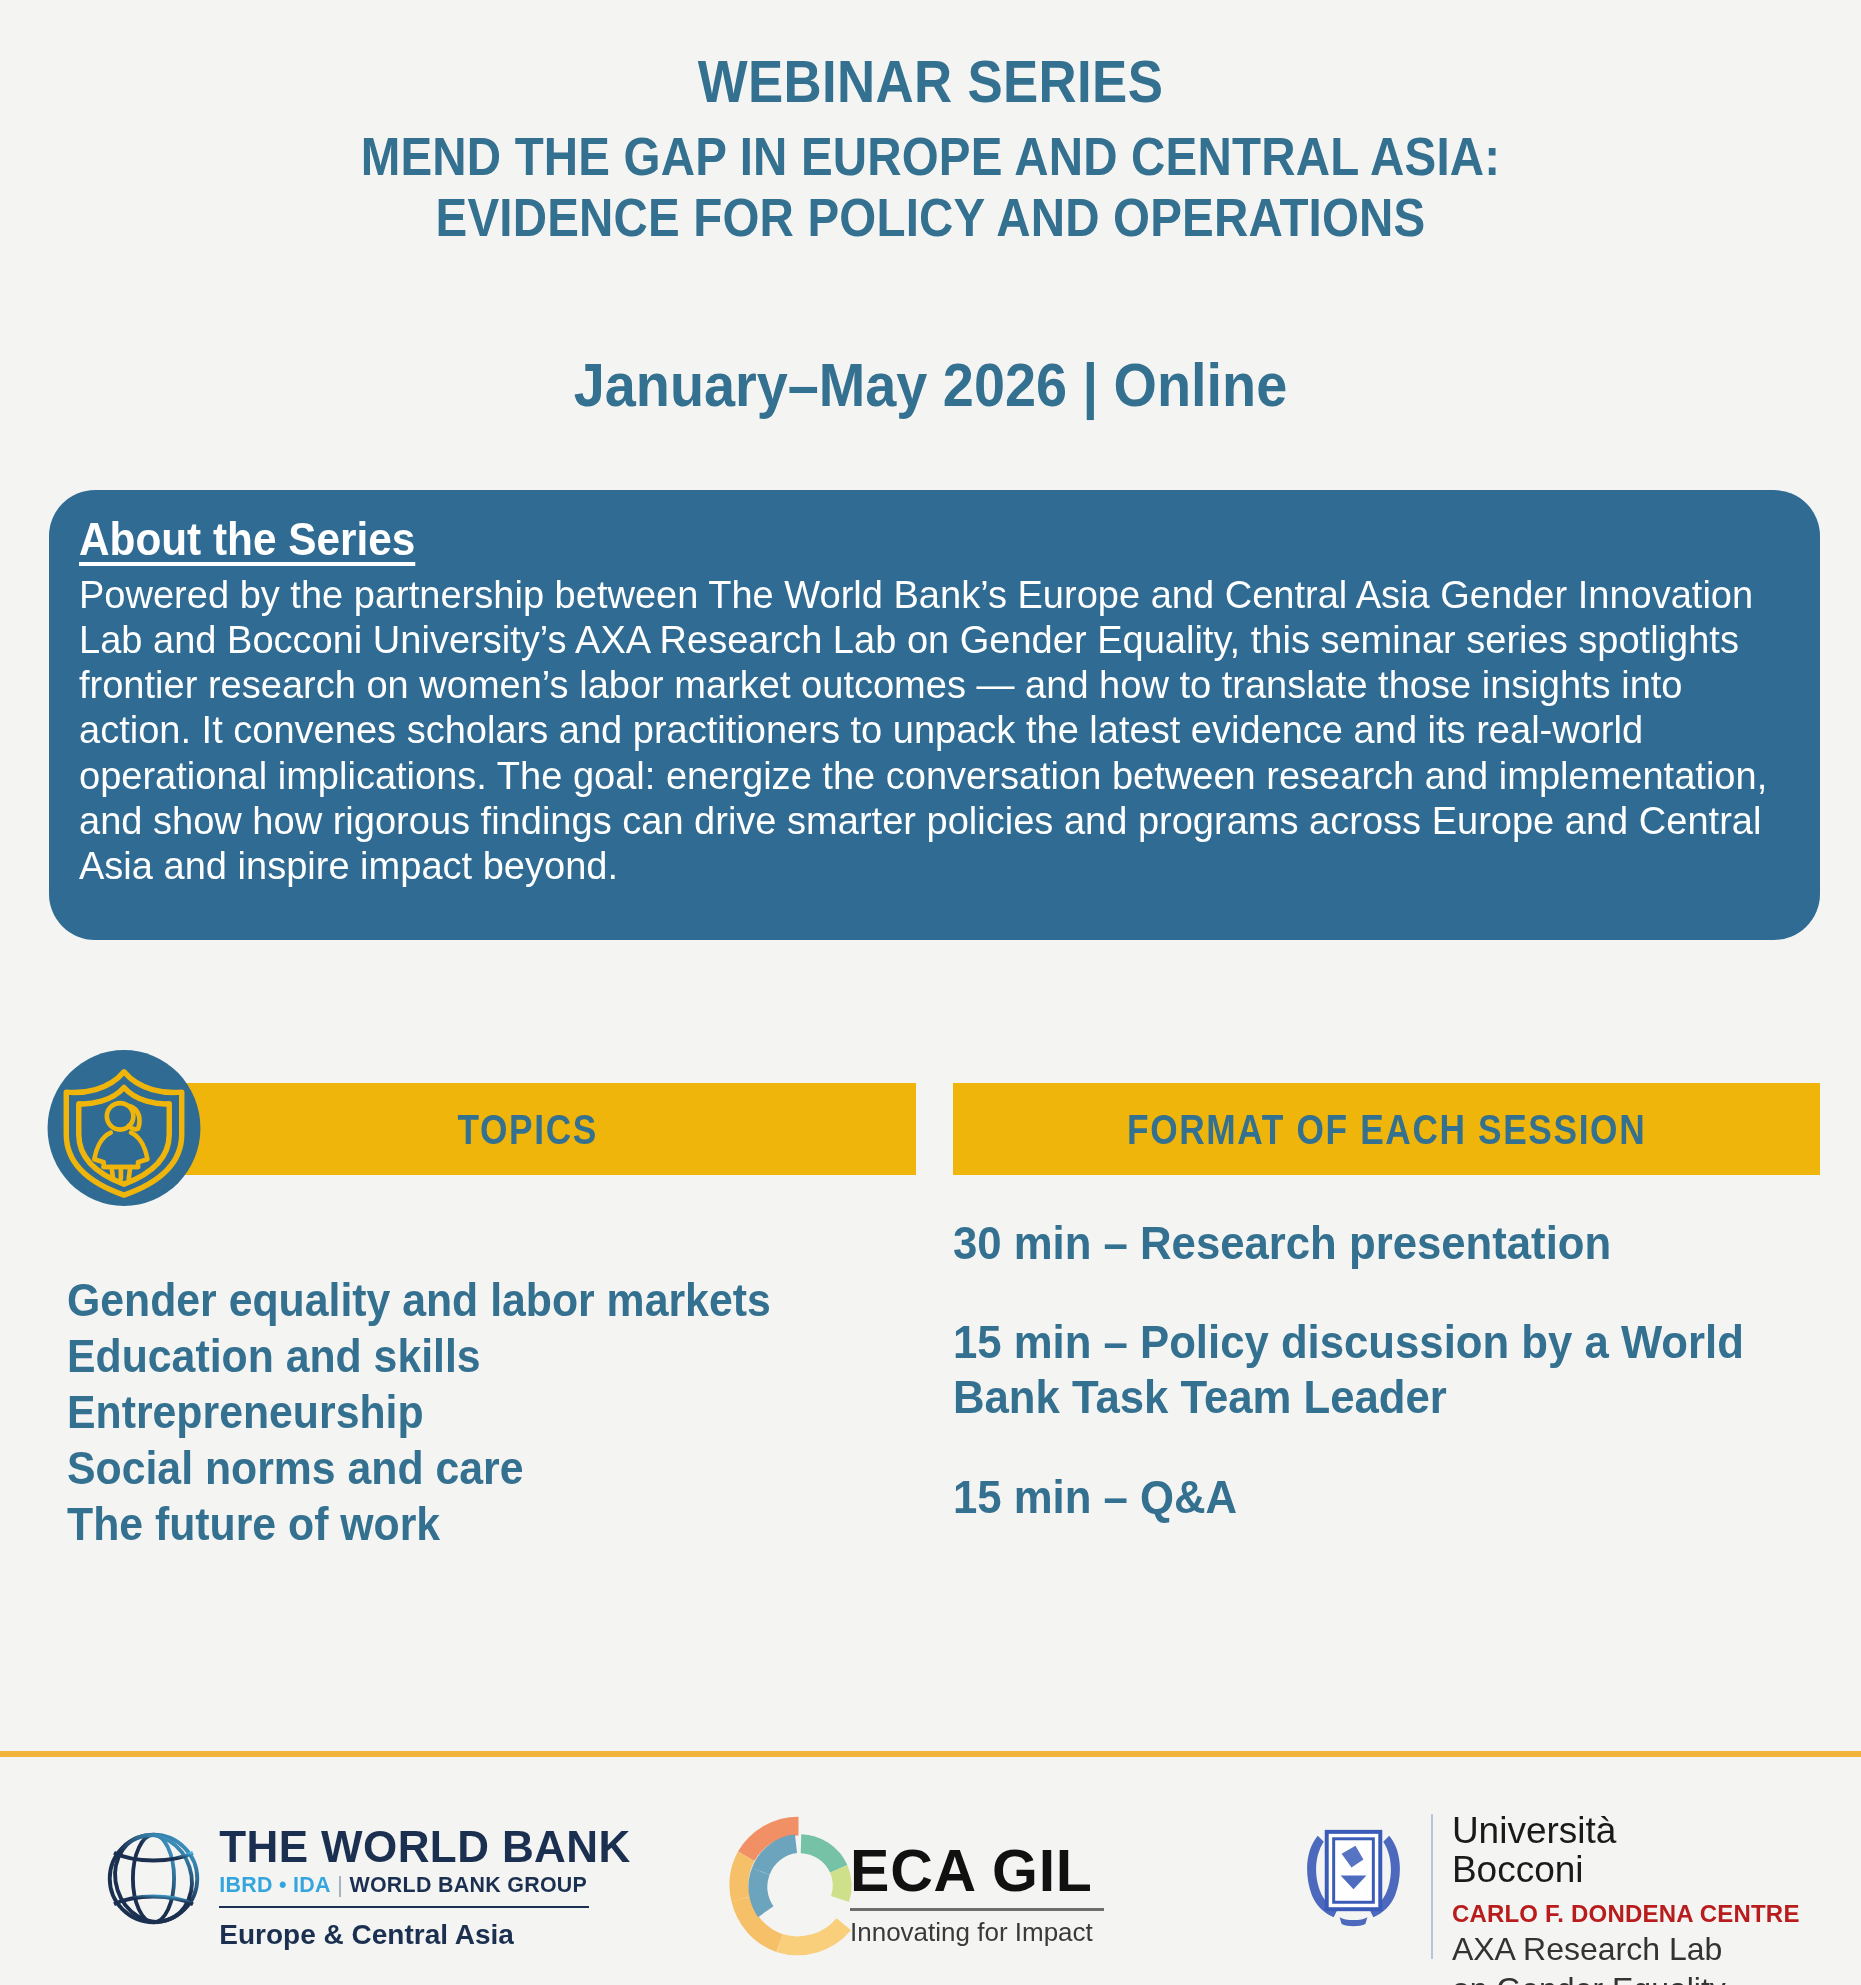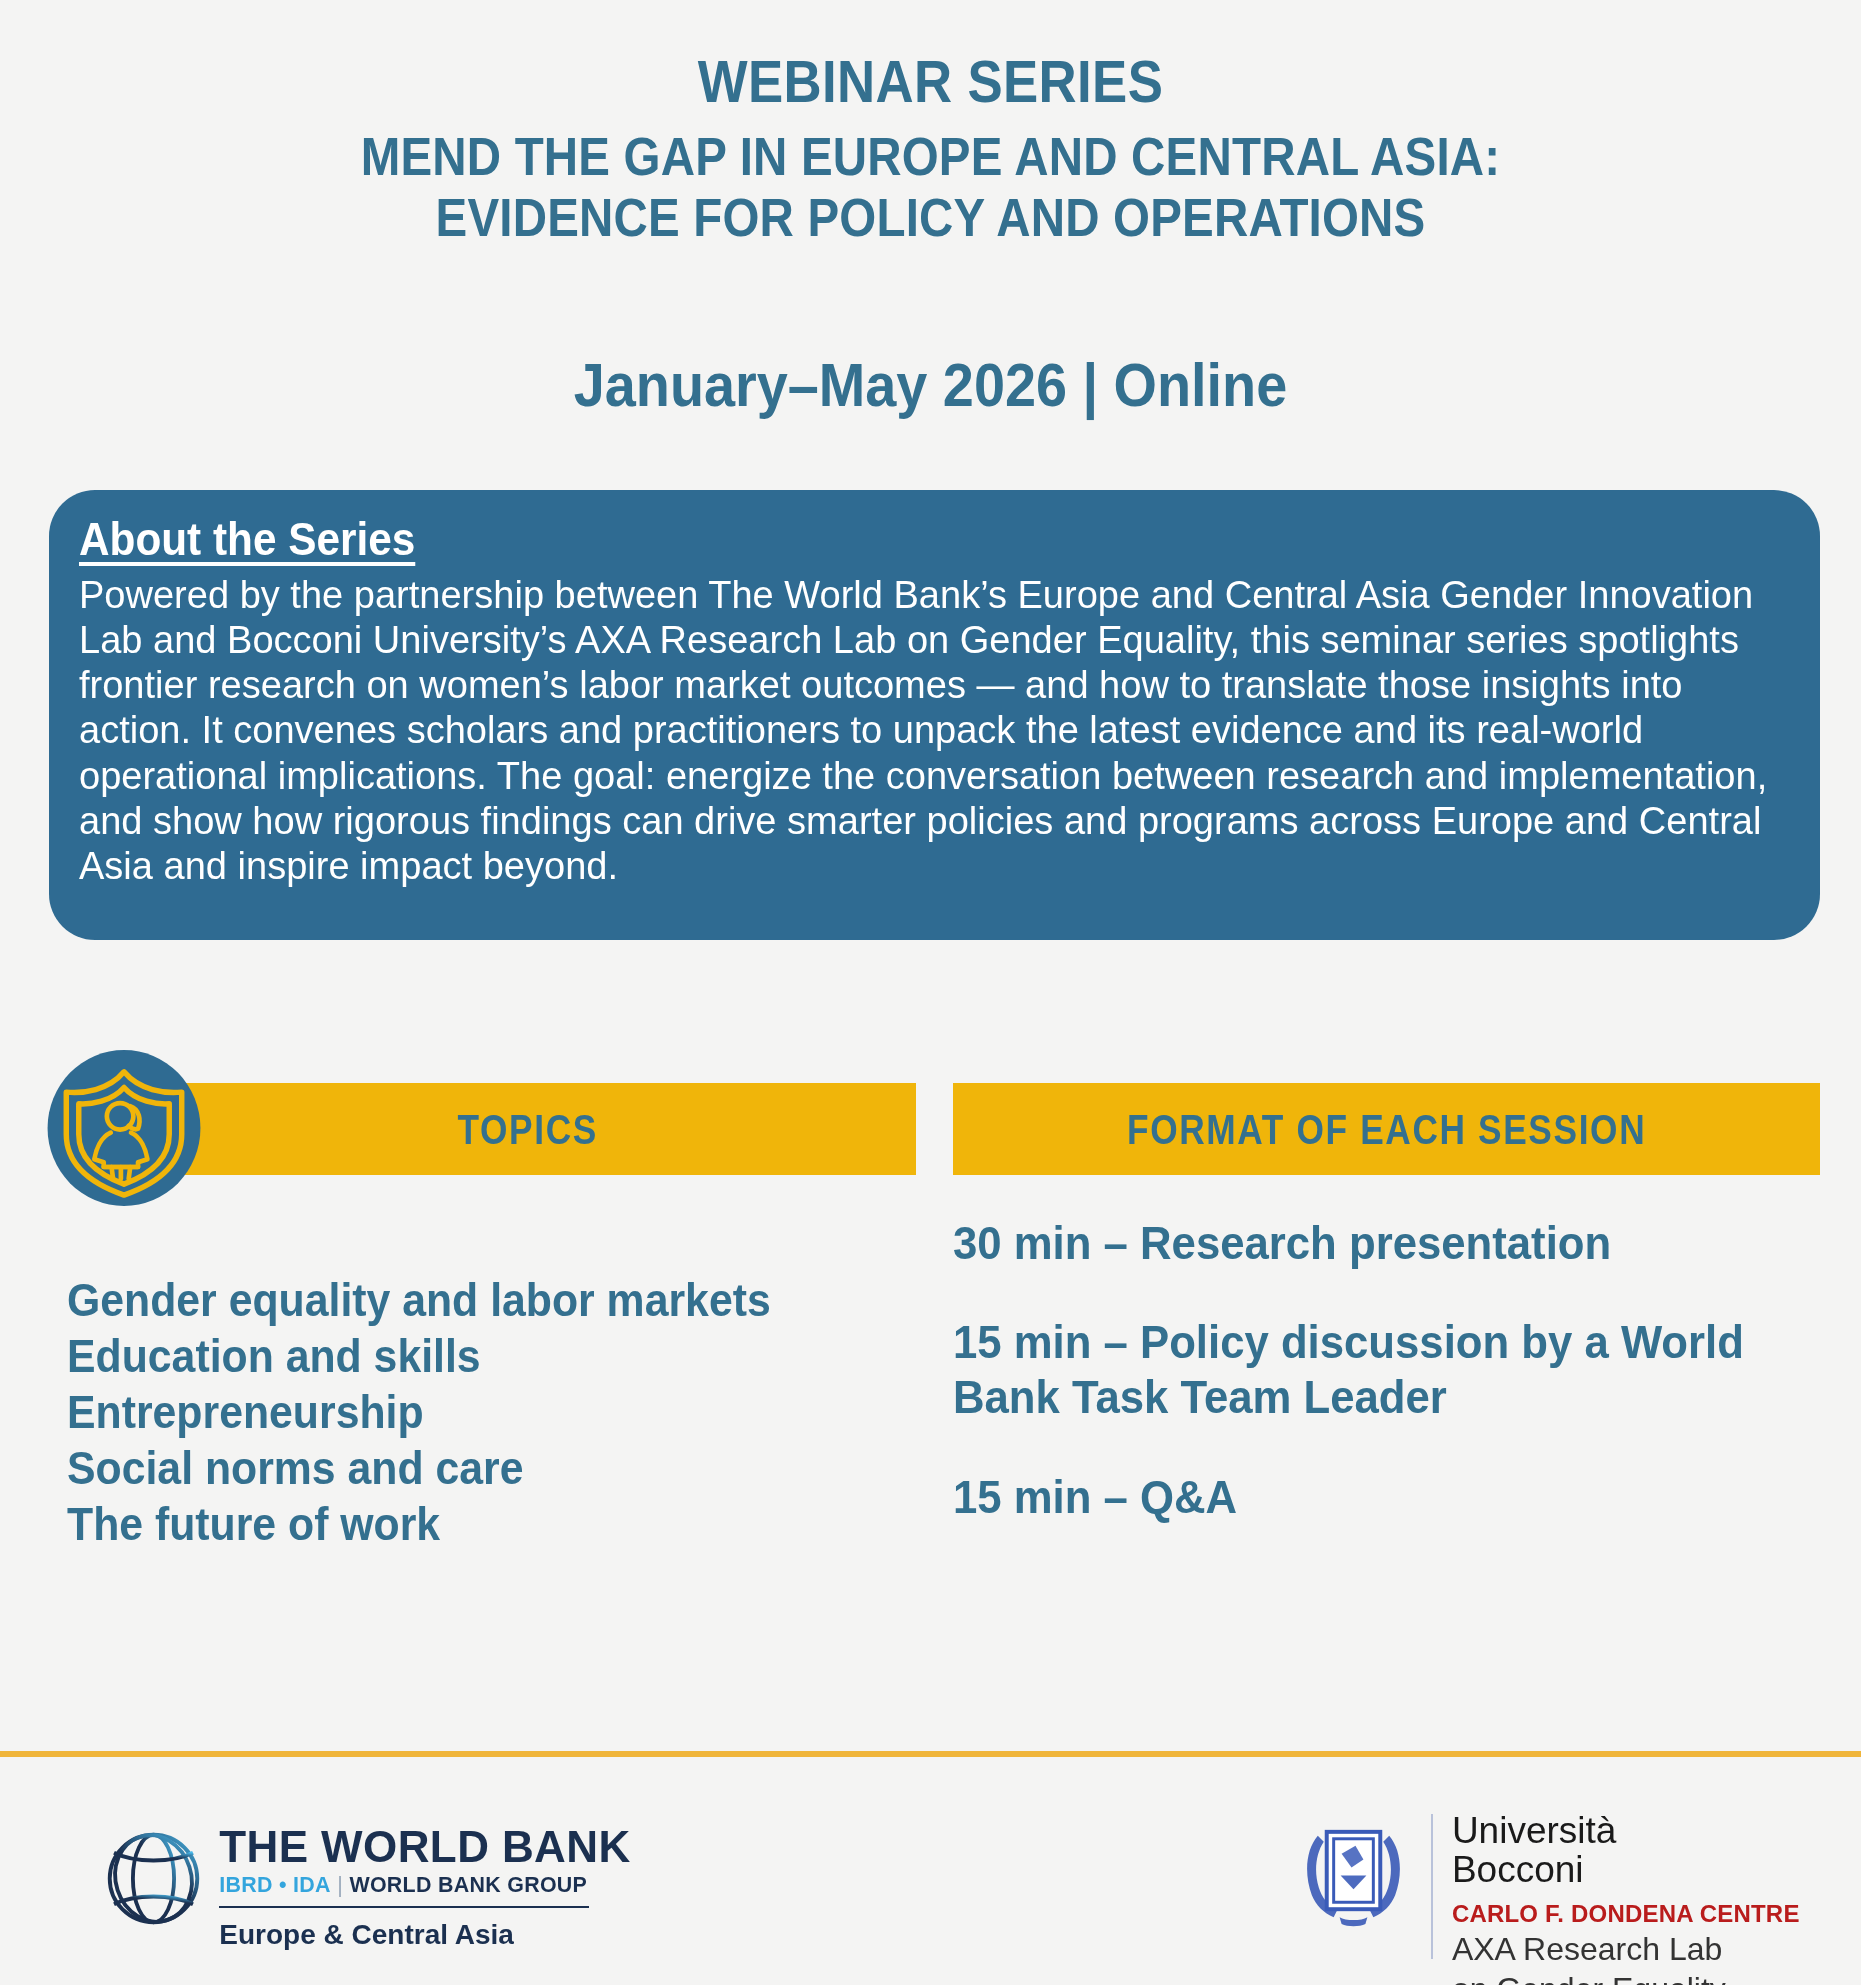--- a/index.html
+++ b/index.html
@@ -375,20 +375,41 @@
       <div class="wb-text">
         <div class="wb-name">THE WORLD BANK</div>
         <div class="wb-sub">
           <span class="ibrd">IBRD • IDA</span><span class="divider">|</span><span class="wbg">WORLD BANK GROUP</span>
         </div>
         <div class="wb-line"></div>
         <div class="wb-region">Europe &amp; Central Asia</div>
       </div>
     </div>
 
+    <div class="gil-logo">
+      <svg class="gil-ring" viewBox="0 0 120 120" aria-hidden="true">
+        <g fill="none" stroke-width="15" stroke-linecap="butt">
+          <path d="M60 12 A48 48 0 0 0 18.4 36" stroke="#ef8a5c" opacity="0.95"></path>
+          <path d="M18.4 36 A48 48 0 0 0 14 70" stroke="#f6c069"></path>
+          <path d="M14 70 A48 48 0 0 0 45 105" stroke="#f6c069"></path>
+          <path d="M45 105 A48 48 0 0 0 96 90" stroke="#f9cf7c"></path>
+        </g>
+        <g fill="none" stroke-width="15" stroke-linecap="butt">
+          <path d="M62 26 A34 34 0 0 1 92 46" stroke="#6fbfa2" opacity="0.95"></path>
+          <path d="M92 46 A34 34 0 0 1 93 70" stroke="#cfe08a"></path>
+          <path d="M58 26 A34 34 0 0 0 30 48" stroke="#6ca3bd"></path>
+          <path d="M30 48 A34 34 0 0 0 34 80" stroke="#6ca3bd"></path>
+        </g>
+      </svg>
+      <div class="gil-text">
+        <div class="gil-name">ECA GIL</div>
+        <div class="gil-rule"></div>
+        <div class="gil-tag">Innovating for Impact</div>
+      </div>
+    </div>
 
     <div class="boc-logo">
       <svg class="boc-crest" viewBox="0 0 120 120" aria-hidden="true">
         <g fill="#3a5bb8" opacity="0.9">
           <path d="M24 22 C12 36, 10 60, 18 82 C22 92, 30 100, 40 104 L44 96 C34 92, 28 84, 25 74 C20 58, 22 40, 30 28 Z"></path>
           <path d="M96 22 C108 36, 110 60, 102 82 C98 92, 90 100, 80 104 L76 96 C86 92, 92 84, 95 74 C100 58, 98 40, 90 28 Z"></path>
           <path d="M46 104 C52 108, 68 108, 74 104 L72 111 C66 114, 54 114, 48 111 Z"></path>
         </g>
         <rect x="33" y="18" width="54" height="78" fill="#ffffff" stroke="#3a5bb8" stroke-width="4"></rect>
         <rect x="40" y="25" width="40" height="64" fill="#ffffff" stroke="#3a5bb8" stroke-width="3"></rect>

